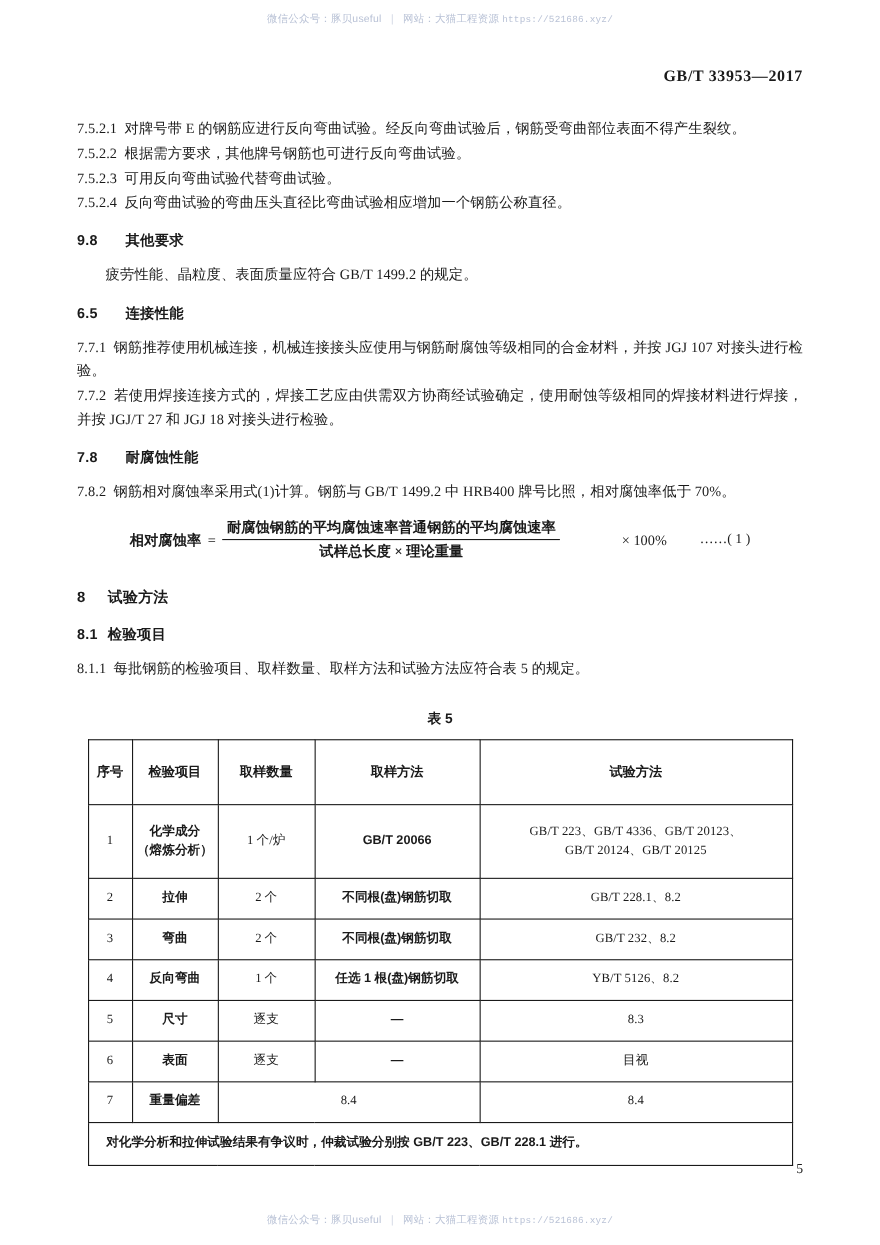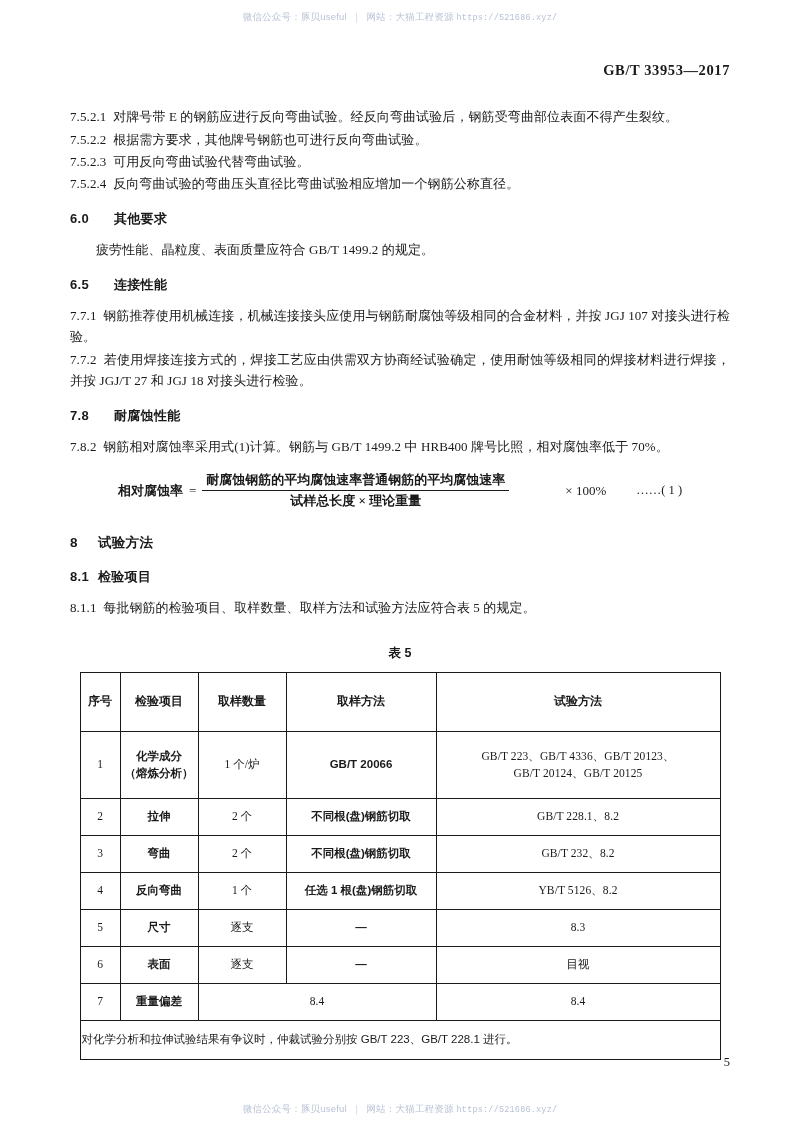--- a/index.html
+++ b/index.html
@@ -151,23 +151,23 @@
     font-family: "Liberation Sans", sans-serif;
     font-weight: bold;
     font-size: 11.5px;
   }
   table.tbl td.num { font-size: 11.5px; }
   table.tbl td.std { font-size: 11.5px; letter-spacing: 0.1px; }
   table.tbl tr.tall td { height: 56px; }
   table.tbl tr.norm td { height: 26px; }
   table.tbl td.note {
     text-align: left;
-    padding: 6px 4px 6px 1px;
-    font-family: "Liberation Sans", sans-serif;
-    font-weight: normal;
+    padding: 6px 4px 6px 16px;
+    font-family: "Liberation Sans", sans-serif;
+    font-weight: bold;
     font-size: 11.5px;
     height: 26px;
   }
   .c1 { width: 40px; }
   .c2 { width: 78px; }
   .c3 { width: 88px; }
   .c4 { width: 150px; }
   .c5 { width: 284px; }
 
   
@@ -202,21 +202,21 @@
       <span class="idx">7.5.2.2</span><span>根据需方要求，其他牌号钢筋也可进行反向弯曲试验。</span>
     </p>
     <p class="para tight">
       <span class="idx">7.5.2.3</span><span>可用反向弯曲试验代替弯曲试验。</span>
     </p>
     <p class="para tight">
       <span class="idx">7.5.2.4</span><span>反向弯曲试验的弯曲压头直径比弯曲试验相应增加一个钢筋公称直径。</span>
     </p>
 
     <div class="h3">
-      <span class="num">6.0</span><span>其他要求</span>
+      <span class="num">9.8</span><span>其他要求</span>
     </div>
     <p class="para indent">疲劳性能、晶粒度、表面质量应符合 GB/T 1499.2 的规定。</p>
 
     <div class="h3">
       <span class="num">6.5</span><span>连接性能</span>
     </div>
     <p class="para">
       <span class="idx">7.7.1</span><span>钢筋推荐使用机械连接，机械连接接头应使用与钢筋耐腐蚀等级相同的合金材料，并按 JGJ 107 对接头进行检验。</span>
     </p>
     <p class="para tight">

